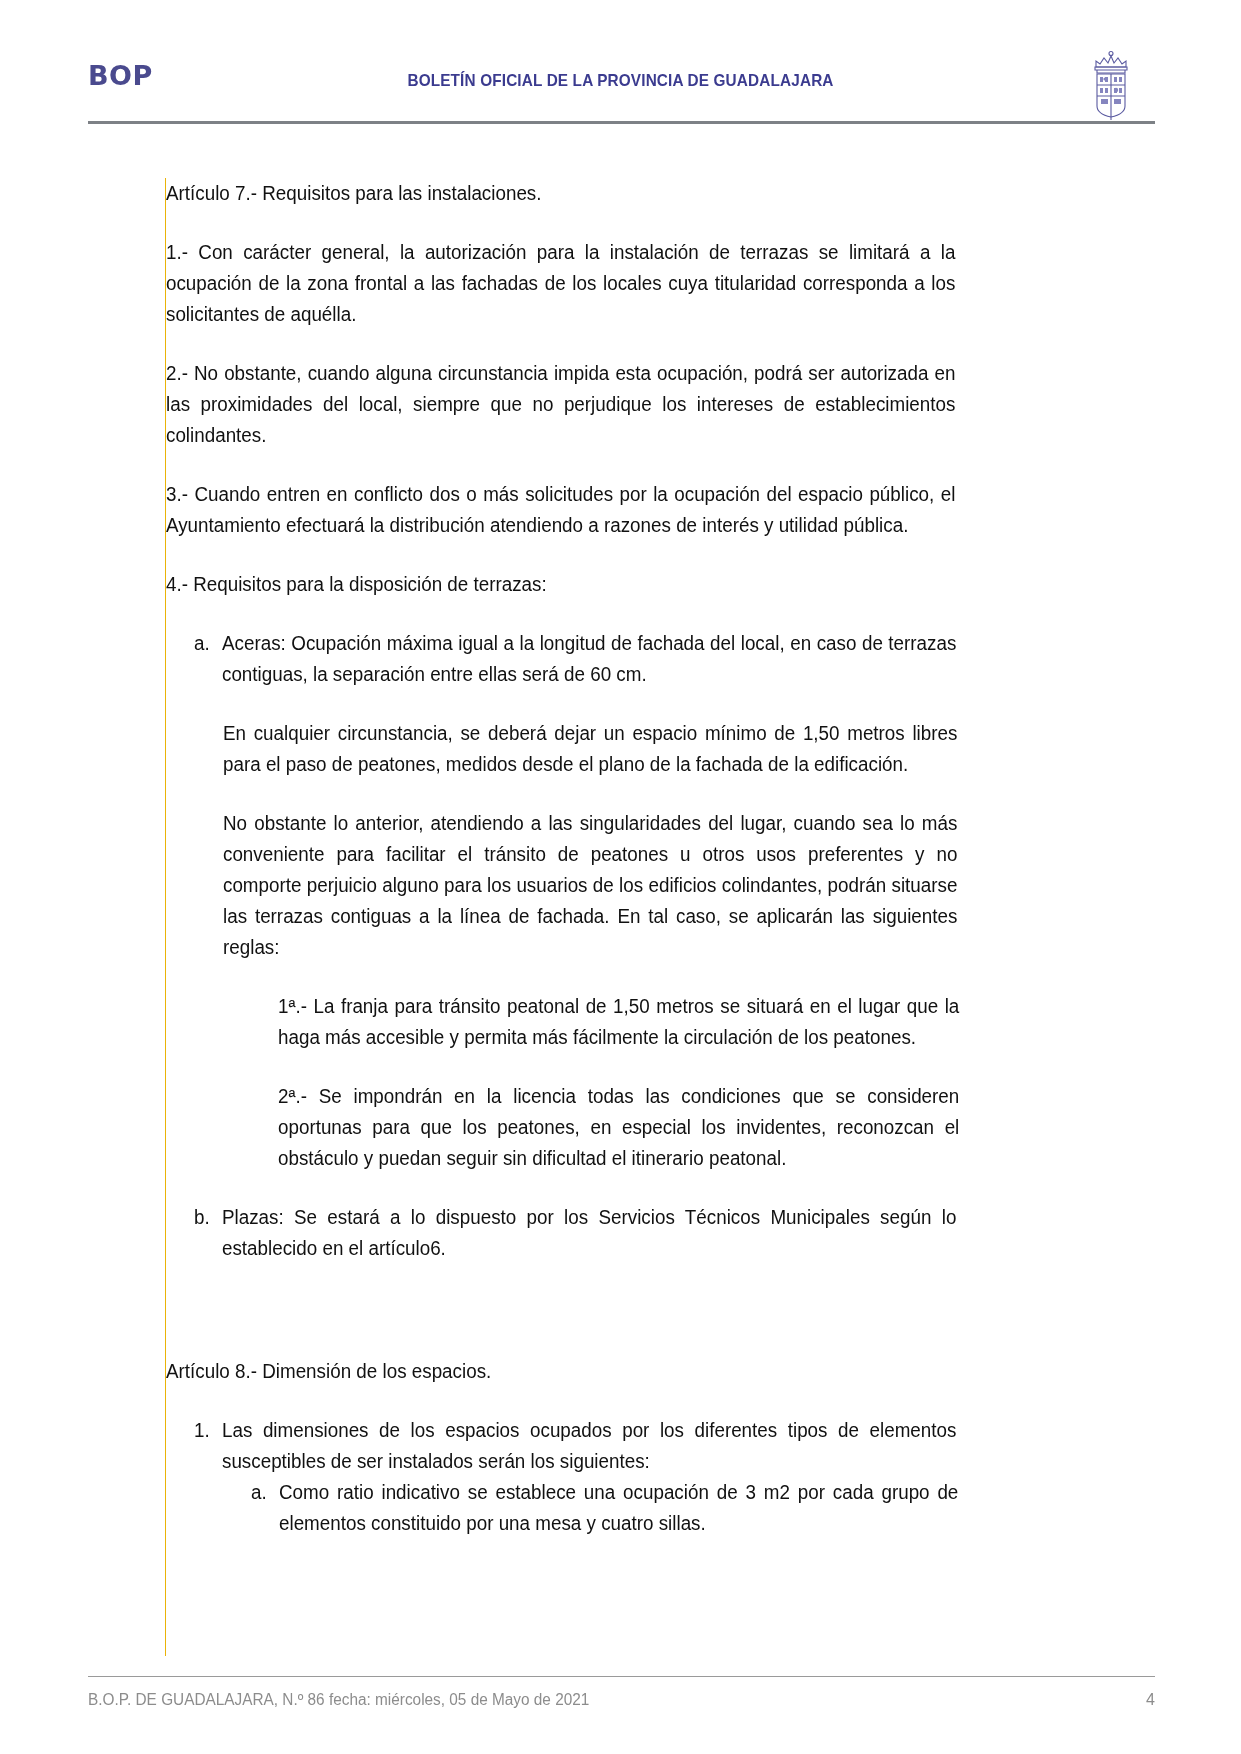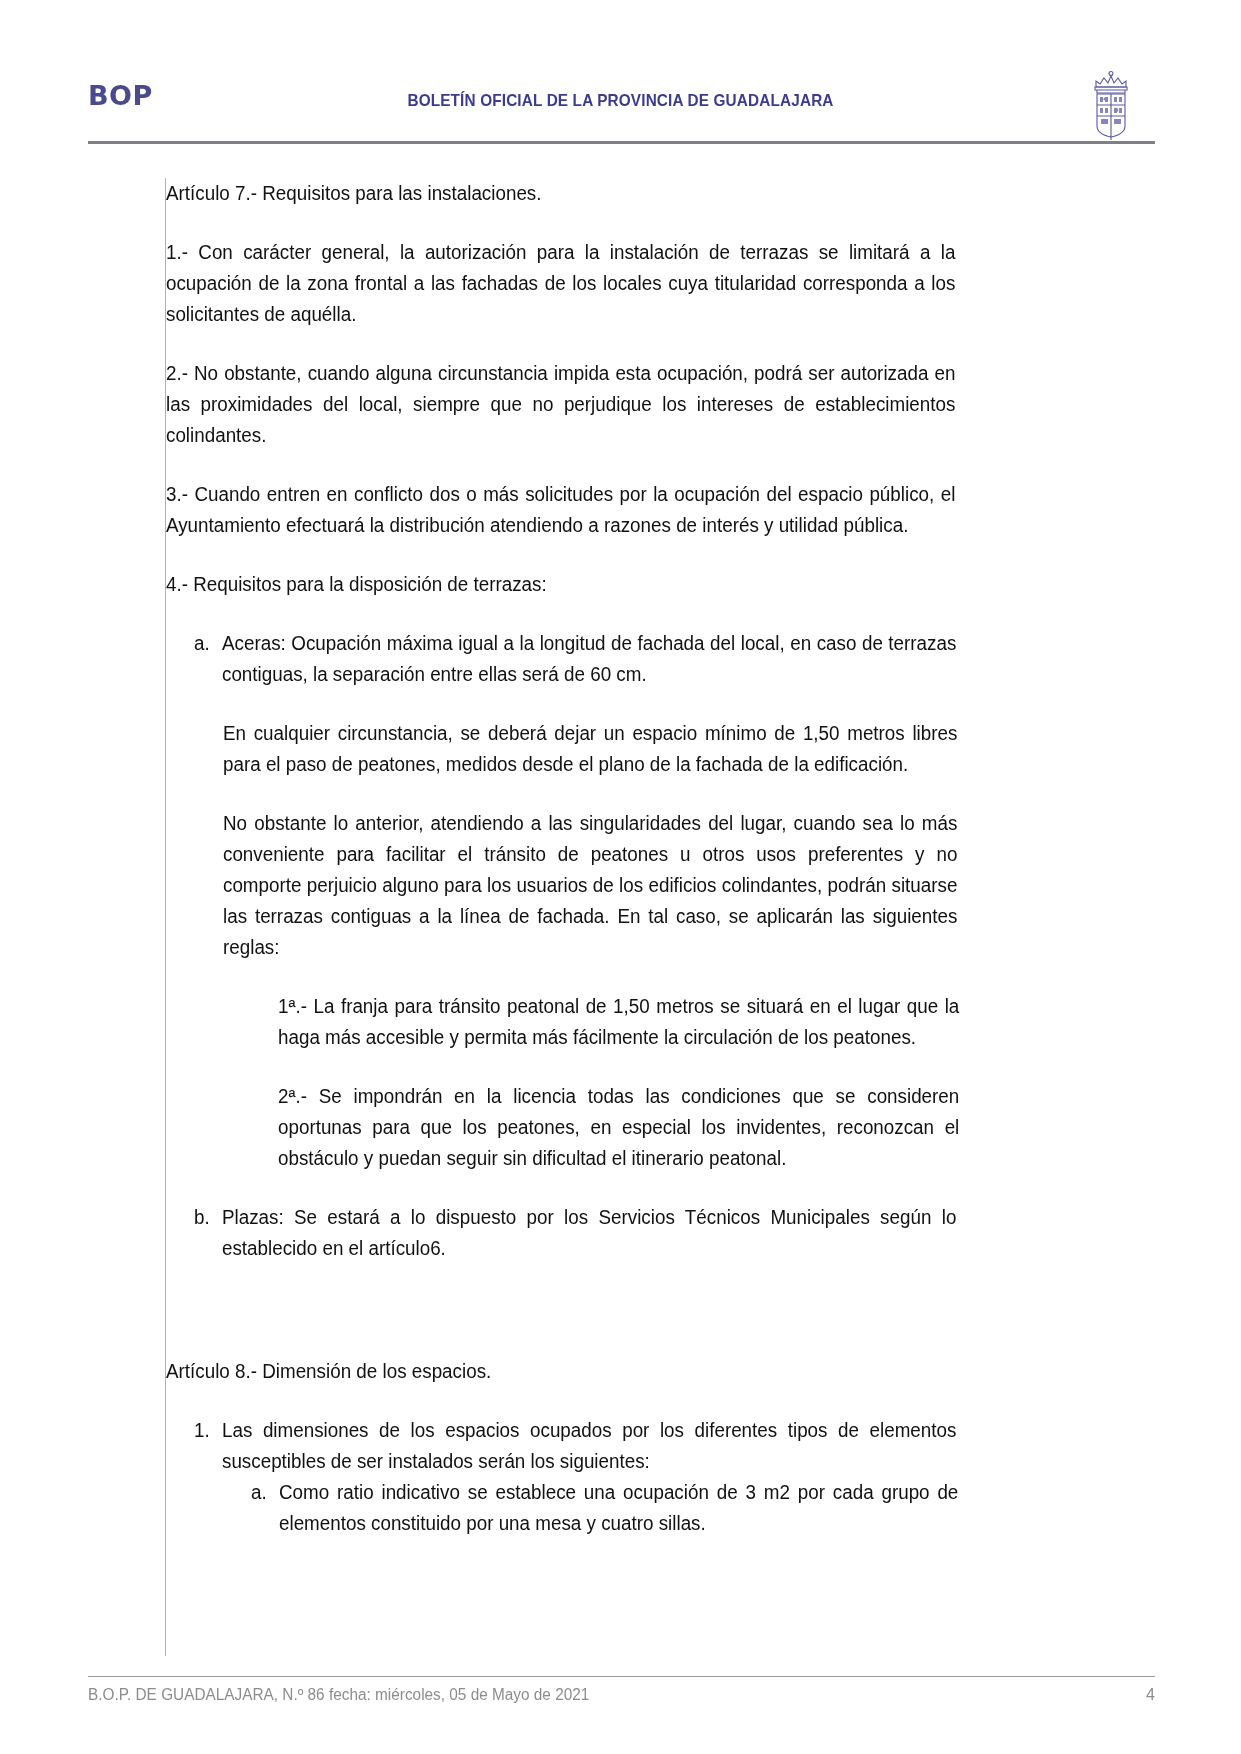--- a/index.html
+++ b/index.html
@@ -22,21 +22,20 @@
     box-sizing: border-box;
   }
 
   
   .header {
     position: absolute;
     top: 0;
     left: 0;
     width: 1241px;
     height: 130px;
-    margin-top: 20px;
   }
   .header-logo {
     position: absolute;
     left: 88px;
     top: 62px;
     font-family: "DejaVu Sans", sans-serif;
     font-weight: bold;
     font-size: 27px;
     letter-spacing: 0.5px;
     color: #4a4a8e;
@@ -148,20 +147,21 @@
     background: #9a9a9a;
   }
   .footer {
     position: absolute;
     left: 88px;
     top: 1686px;
     width: 1067px;
     height: 28px;
     display: flex;
     justify-content: space-between;
+    align-items: center;
     font-family: "Liberation Sans", sans-serif;
     font-size: 16px;
     color: #8c8c8c;
   }
   .footer-left { transform: scaleX(0.96); transform-origin: left center; }
   .footer-right { }
 </style>
 </head>
 <body>
 

